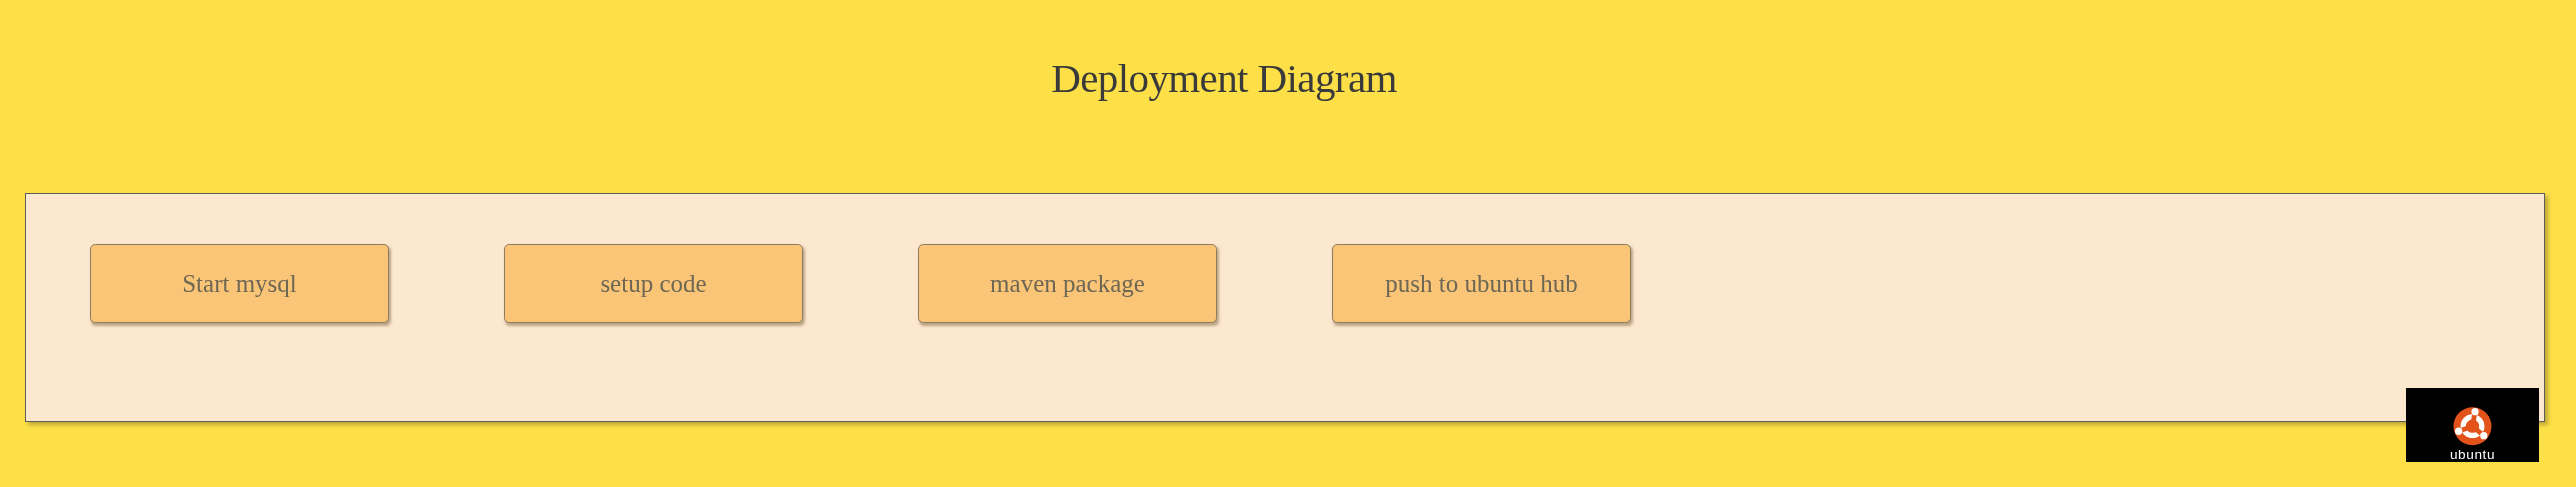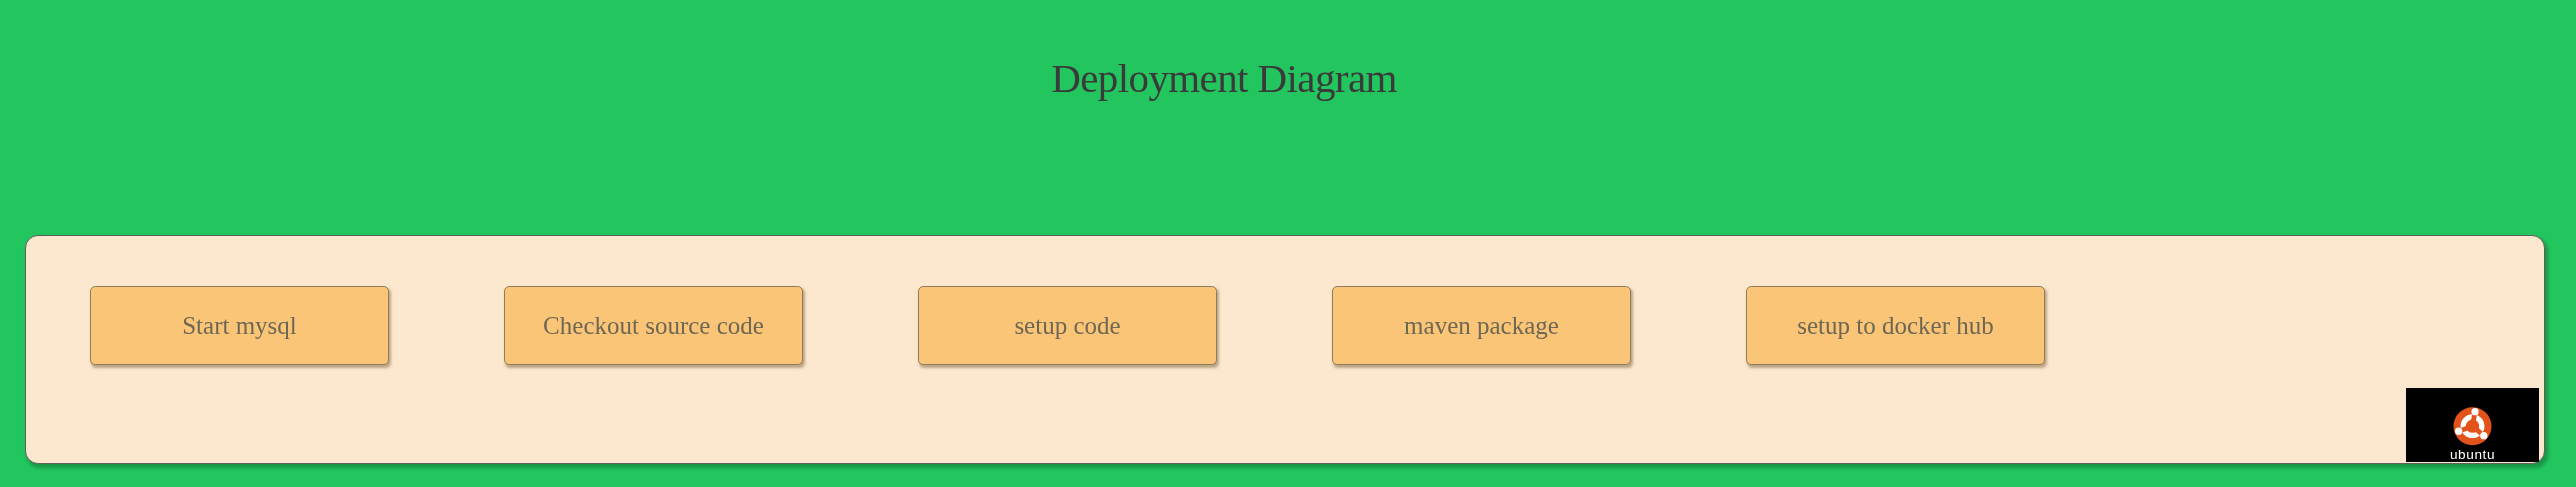--- a/index.html
+++ b/index.html
@@ -8,21 +8,21 @@
     background: #ffffff;
     width: 2576px;
     height: 487px;
     overflow: hidden;
     font-family: "Liberation Serif", "DejaVu Serif", serif;
   }
   .stage {
     position: relative;
     width: 2576px;
     height: 487px;
-    background: #22c55e;
+    background: #fde047;
   }
   .diagram-title {
     position: absolute;
     left: 1030px;
     top: 54px;
     width: 388px;
     text-align: center;
     font-size: 41px;
     letter-spacing: -0.6px;
     color: #3a3a3a;
@@ -30,28 +30,27 @@
   }
   .container-node {
     position: absolute;
     left: 25px;
     top: 193px;
     width: 2520px;
     height: 229px;
     box-sizing: border-box;
     background: #fce8cf;
     border: 1.9px solid #5f5f59;
-    border-radius: 13px;
+    border-radius: 0;
     box-shadow: 2.6px 3.2px 3.9px rgba(0,0,0,0.25);
     display: flex;
     flex-direction: row;
     align-items: flex-start;
     padding: 50px 0 0 64px;
     gap: 115px;
-    margin-top: 42px;
   }
   .task-node {
     width: 299px;
     height: 79px;
     box-sizing: border-box;
     flex: 0 0 auto;
     background: #fbc577;
     border: 1.3px solid #8e7c5e;
     border-radius: 5.2px;
     box-shadow: 1.9px 2.6px 2.6px rgba(110,85,45,0.45);
@@ -100,34 +99,31 @@
 
   <div class="diagram-title">Deployment Diagram</div>
 
   <div class="container-node">
 
     <div class="task-node">
       <span class="task-label">Start mysql</span>
     </div>
 
 
-    <div class="task-node">
-      <span class="task-label">Checkout source code</span>
-    </div>
 
     <div class="task-node">
       <span class="task-label">setup code</span>
     </div>
 
     <div class="task-node">
       <span class="task-label">maven package</span>
     </div>
 
     <div class="task-node">
-      <span class="task-label">setup to docker hub</span>
+      <span class="task-label">push to ubuntu hub</span>
     </div>
 
   </div>
 
   <div class="ubuntu-badge">
     <svg class="ubuntu-logo" viewBox="0 0 100 100" xmlns="http://www.w3.org/2000/svg" aria-hidden="true">
 
       <circle cx="50" cy="50" r="47" fill="#e2531b"></circle>
 
       <circle cx="50" cy="50" r="23" fill="none" stroke="#ffffff" stroke-width="13"></circle>

